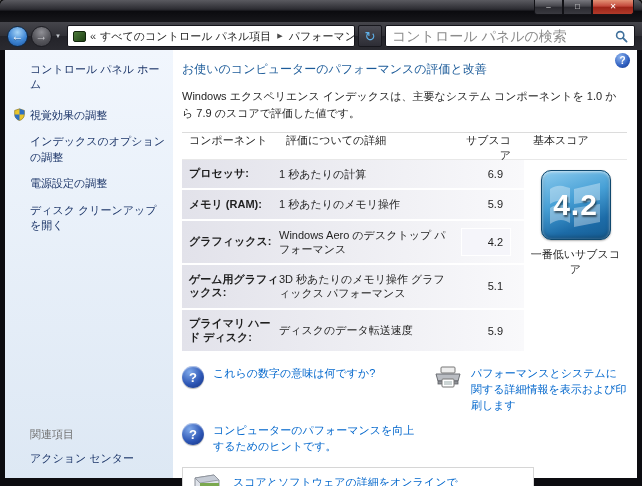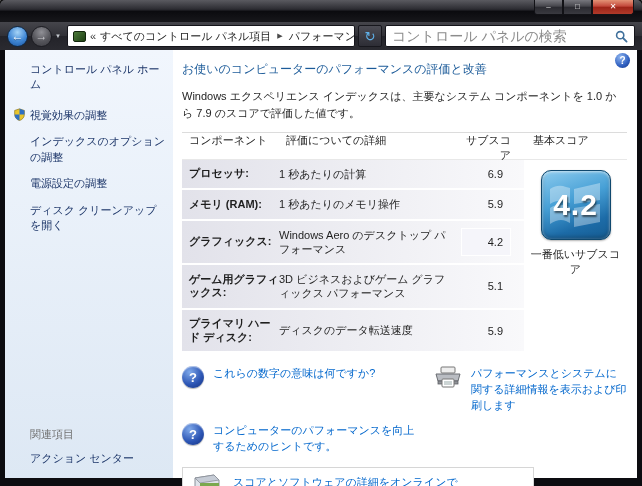--- a/index.html
+++ b/index.html
@@ -279,21 +279,21 @@
                 <div class="td-detail">1 秒あたりのメモリ操作</div>
                 <div class="td-sub">5.9</div>
               </div>
               <div class="t-row">
                 <div class="td-comp">グラフィックス:</div>
                 <div class="td-detail">Windows Aero のデスクトップ パフォーマンス</div>
                 <div class="td-sub hl">4.2</div>
               </div>
               <div class="t-row">
                 <div class="td-comp">ゲーム用グラフィックス:</div>
-                <div class="td-detail">3D ビジネスおよびゲーム グラフィックス パフォーマンス</div>
+                <div class="td-detail">3D 秒あたりのメモリ操作 グラフィックス パフォーマンス</div>
                 <div class="td-sub">5.1</div>
               </div>
               <div class="t-row">
                 <div class="td-comp">プライマリ ハード ディスク:</div>
                 <div class="td-detail">ディスクのデータ転送速度</div>
                 <div class="td-sub">5.9</div>
               </div>
             </div>
 
             <div class="base-col">

